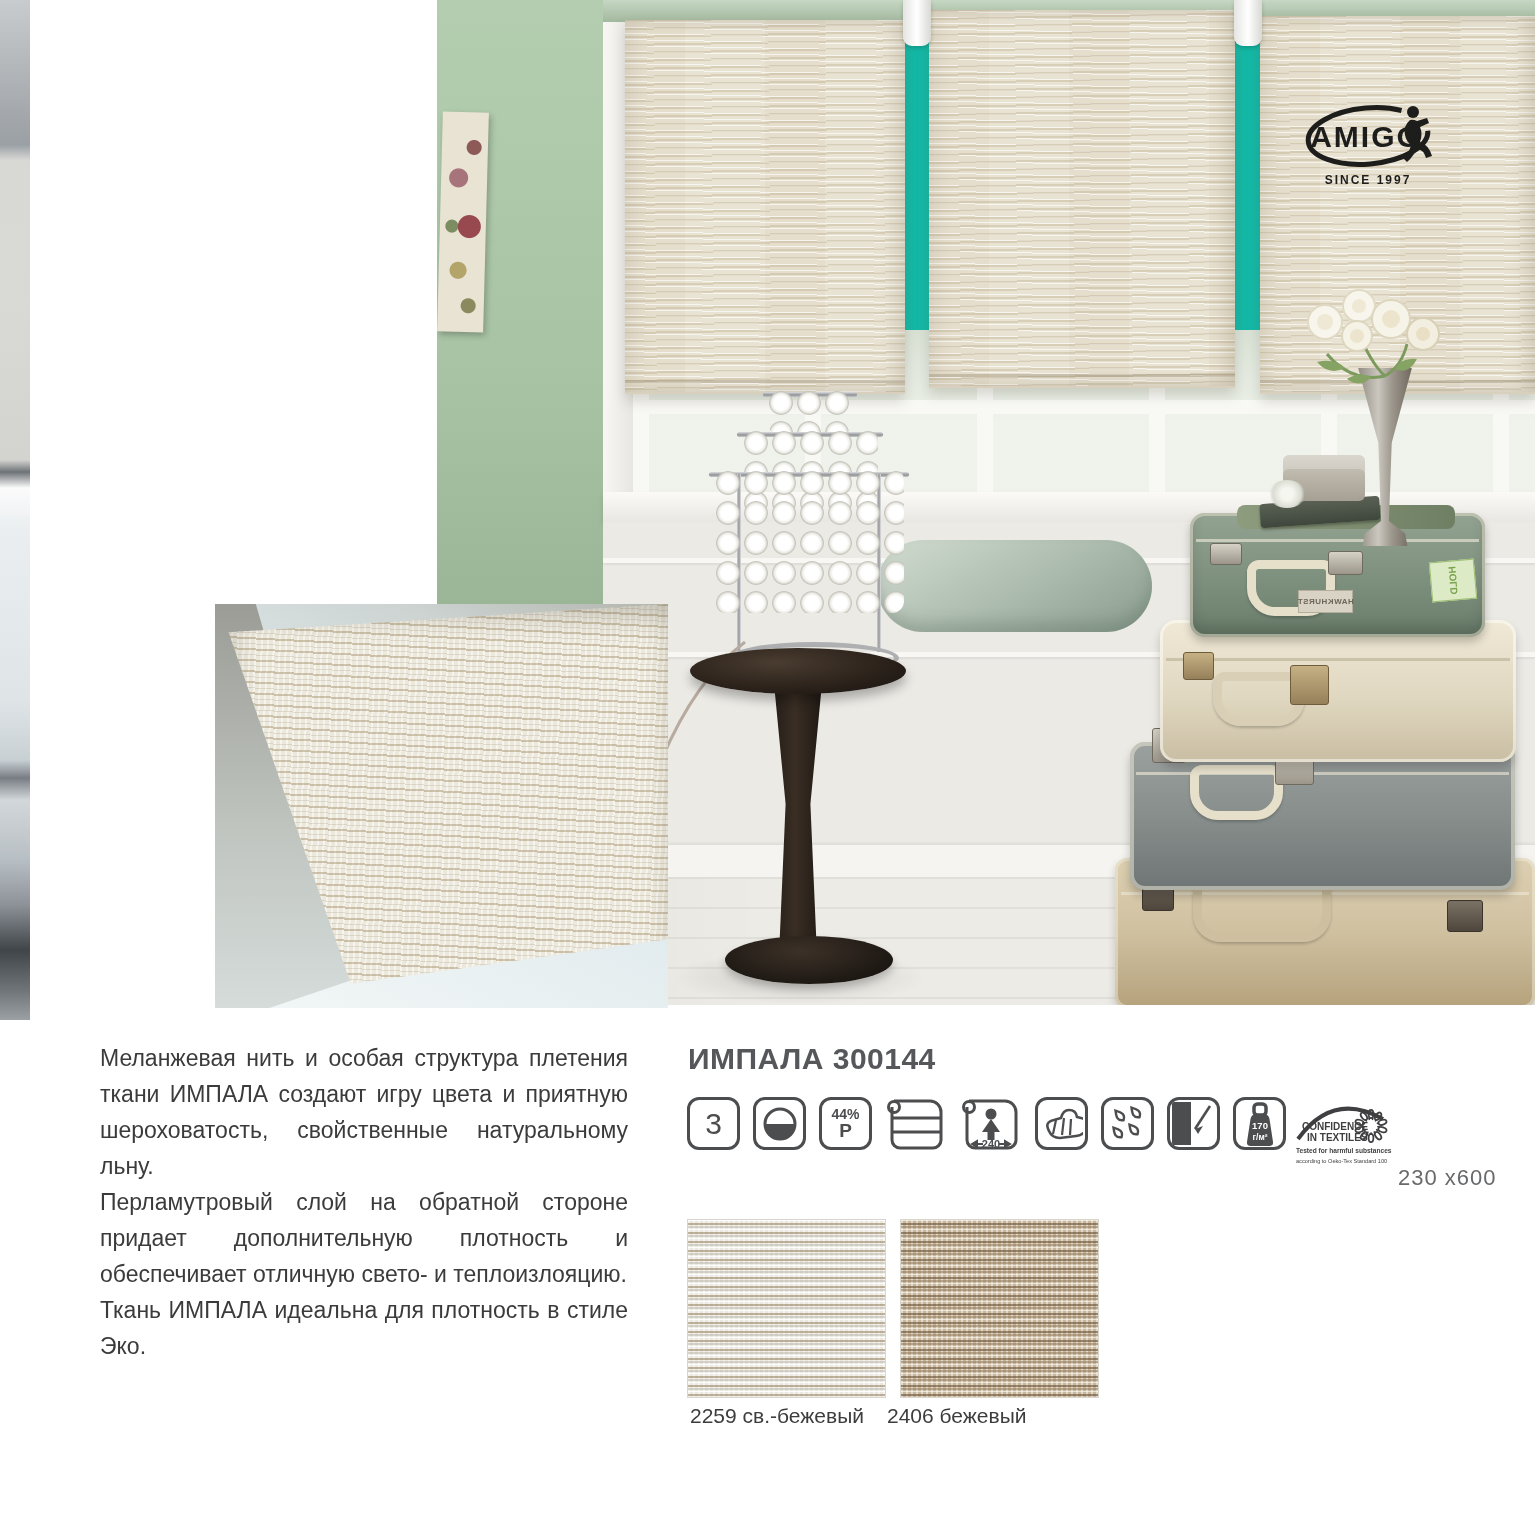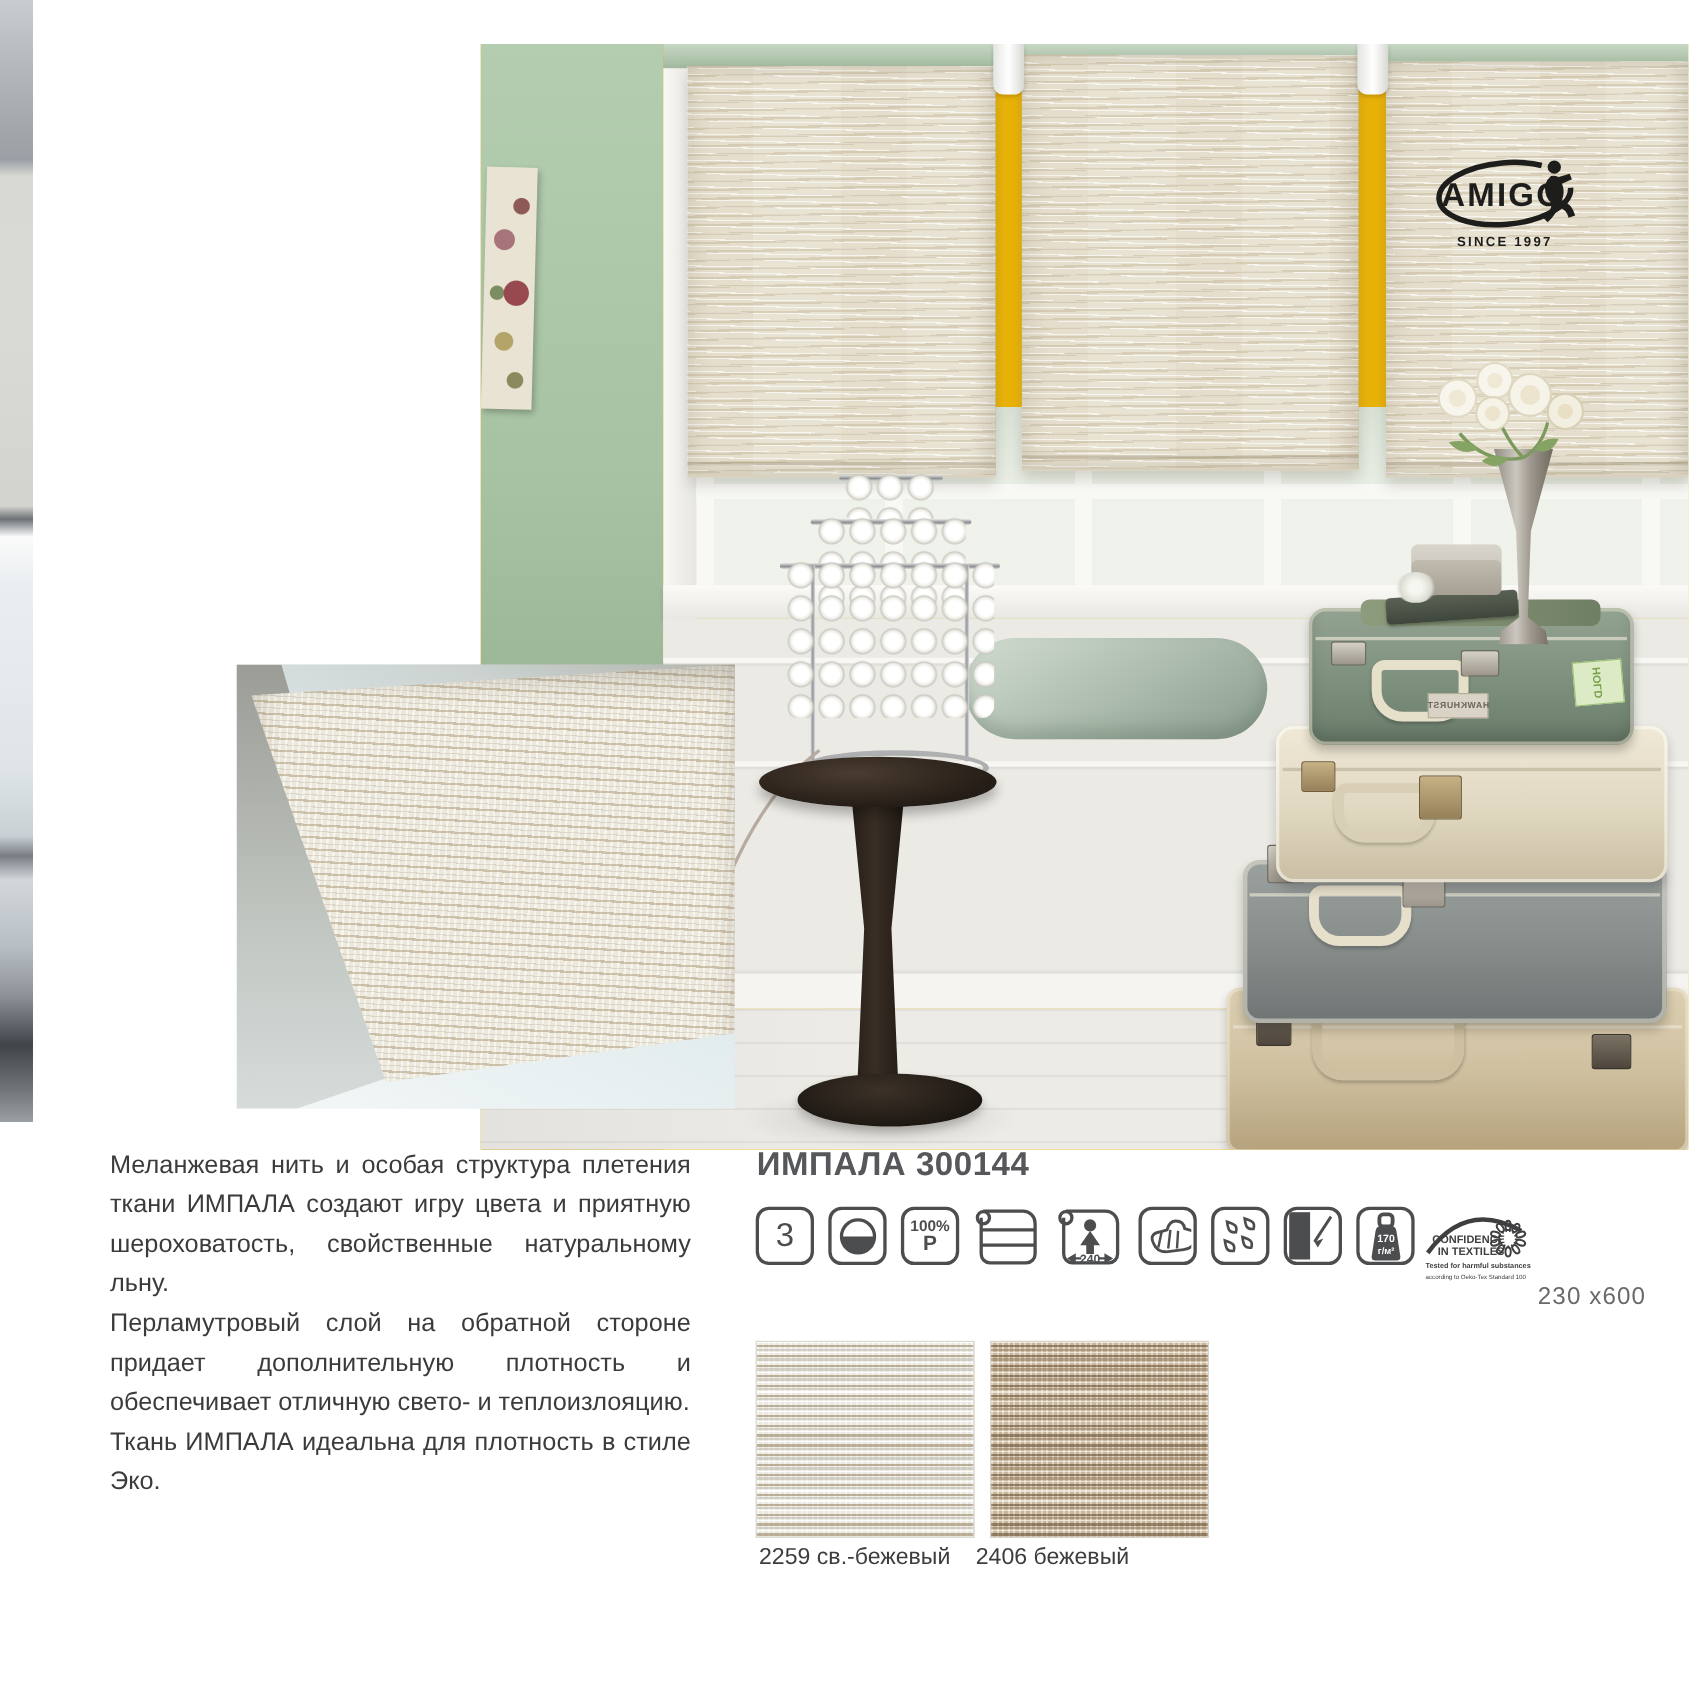--- a/index.html
+++ b/index.html
@@ -8,21 +8,21 @@
   .abs{position:absolute;}
 
   
   #left-strip{left:0;top:0;width:30px;height:1020px;
     background:linear-gradient(180deg,#c9ccce 0px,#a2a6aa 120px,#9aa0a5 145px,#d8d8d4 160px,
       #d9d9d5 300px,#d3d3cf 460px,#6d7276 472px,#fbfbfb 488px,#eaeef0 530px,#dfe5e7 700px,
       #c9d0d4 760px,#787d84 778px,#d2d7da 800px,#b8bfc4 860px,#8d9298 905px,#3f4549 950px,
       #6e7478 990px,#9aa0a4 1020px);}
 
   
-  #main-photo{left:437px;top:0;width:1098px;height:1005px;overflow:hidden;background:#eab308;margin-top:40px;}
+  #main-photo{left:437px;top:0;width:1098px;height:1005px;overflow:hidden;background:#14b8a6;}
   .green-wall{left:0;top:0;width:166px;height:100%;
     background:linear-gradient(180deg,#b4cdb0 0%,#a7c3a3 38%,#94b090 70%,#86a082 100%);}
   .floral-art{left:3px;top:112px;width:46px;height:220px;background-color:#e9e3d3;
     background-image:radial-gradient(circle at 70% 16%,#8d5a58 0 7px,transparent 8px),
       radial-gradient(circle at 38% 30%,#a8747c 0 9px,transparent 10px),
       radial-gradient(circle at 64% 52%,#97494f 0 11px,transparent 12px),
       radial-gradient(circle at 42% 72%,#b3a469 0 8px,transparent 9px),
       radial-gradient(circle at 66% 88%,#8a8a5e 0 7px,transparent 8px),
       radial-gradient(circle at 26% 52%,#7d8d62 0 6px,transparent 7px);
     box-shadow:2px 3px 6px rgba(0,0,0,.25);transform:rotate(1.5deg);}
@@ -294,21 +294,21 @@
     <span class="spec-num">3</span>
   </div>
   <div class="spec-box">
     <svg width="40" height="40" viewBox="0 0 40 40">
       <circle cx="20" cy="20" r="15" fill="none" stroke="#4c4d4f" stroke-width="3"></circle>
       <path d="M5 20 a15 15 0 0 0 30 0 z" fill="#4c4d4f"></path>
     </svg>
   </div>
   <div class="spec-box">
     <div class="spec-2line">
-      <span class="l1">100%</span>
+      <span class="l1">44%</span>
       <span class="l2">P</span>
     </div>
   </div>
   <div class="spec-free">
     <svg width="62" height="56" viewBox="0 0 62 56">
       <path d="M9 4 H45 a11 11 0 0 1 11 11 V43 a8 8 0 0 1 -8 8 H15 a8 8 0 0 1 -8 -8 V10" fill="none" stroke="#4c4d4f" stroke-width="3"></path>
       <circle cx="9" cy="10" r="5.5" fill="none" stroke="#4c4d4f" stroke-width="3"></circle>
       <line x1="7" y1="21" x2="56" y2="21" stroke="#4c4d4f" stroke-width="3"></line>
       <line x1="7" y1="35" x2="56" y2="35" stroke="#4c4d4f" stroke-width="3"></line>
     </svg>

